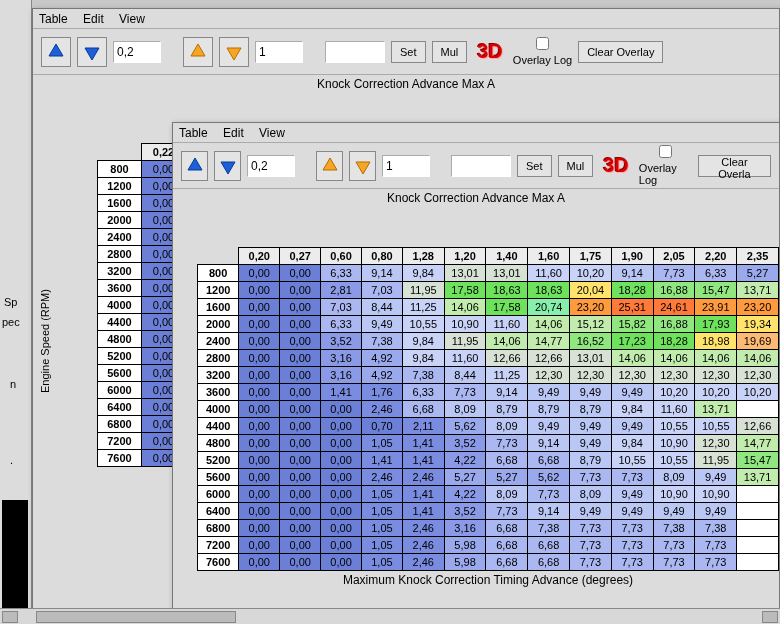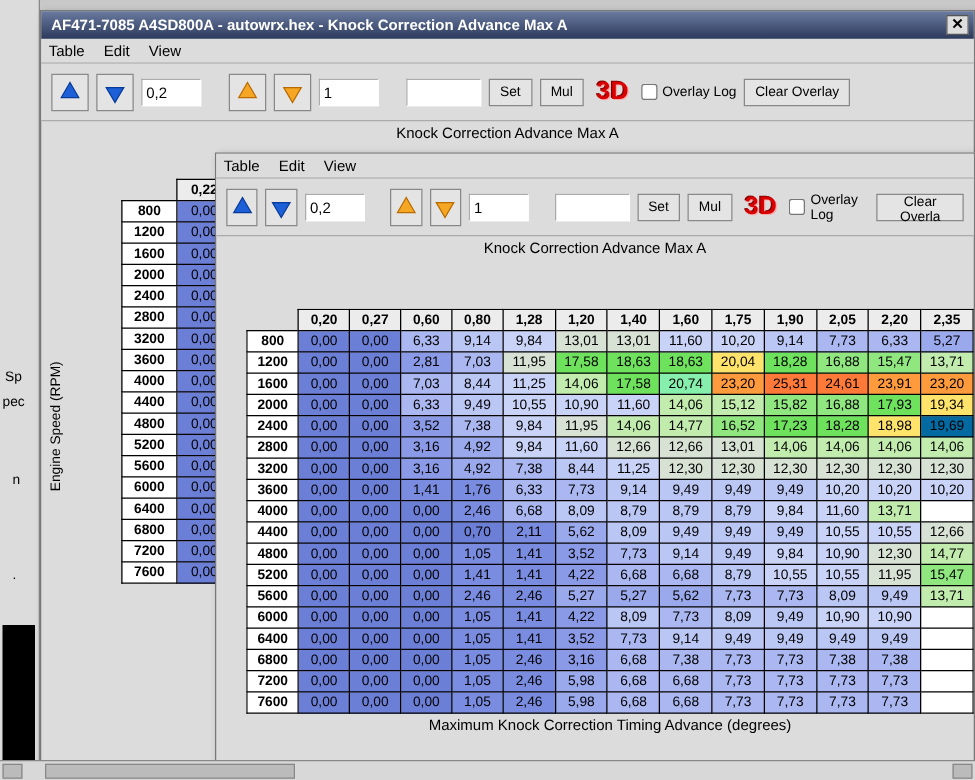--- a/index.html
+++ b/index.html
@@ -16,21 +16,21 @@
   .menubar { height: 20px; line-height:20px; padding-left:6px; background:#dcdcdc; border-bottom:1px solid #aaa; font-size:12px; }
   .menubar span { margin-right:12px; cursor:pointer; }
 
   .toolbar { height: 46px; padding: 6px 8px; display:flex; align-items:center; gap:6px; background:#dcdcdc; border-bottom:1px solid #aaa; }
   .arrowbtn { width:30px; height:30px; border:1px solid #888; background:#e4e4e4; display:flex; align-items:center; justify-content:center; cursor:pointer; }
   .arrowbtn svg { width:20px; height:20px; }
   .numbox { width:48px; height:22px; border:1px inset #fff; background:#fff; padding:0 3px; font-size:12px; }
   .numbox2 { width:60px; height:22px; border:1px inset #fff; background:#fff; padding:0 3px; font-size:12px; }
   .smbtn { height:22px; padding:0 8px; border:1px solid #888; background:#e4e4e4; cursor:pointer; font-size:11px; }
   .threeD { font-family: Impact, sans-serif; font-size:20px; font-weight:bold; color:#d80000; text-shadow:1px 1px 0 #faa, -1px -1px 0 #800; cursor:pointer; padding:0 4px; }
-  .chk { display:flex; align-items:center; gap:4px; font-size:11px; }
+  .chk { display:flex; align-items:center; gap:4px; font-size:11px;flex-direction:column; }
 
   .caption { text-align:center; font-size:12px; padding:2px 0; }
   .axis-y-label { position:absolute; writing-mode:vertical-lr; transform:rotate(180deg); font-size:11px; }
 
   .grid { border-collapse:collapse; table-layout:fixed; }
   .grid td, .grid th { border:1px solid #000; width:44px; height:17px; text-align:center; font-size:11px; font-weight:normal; padding:0; }
   .grid th.rowh { background:#fff; font-weight:bold; }
   .grid th.colh { background:#ececec; font-weight:bold; }
   .grid th.blank { border:none; background:transparent; }
 
@@ -52,24 +52,20 @@
 
 <div class="leftstrip">
   <span class="fragment" style="left:4px; top:296px">Sp</span>
   <span class="fragment" style="left:2px; top:316px">pec</span>
   <span class="fragment" style="left:10px; top:378px">n</span>
   <span class="fragment" style="left:10px; top:454px">.</span>
   <div class="blk"></div>
 </div>
 
 <div class="window w1">
-  <div class="titlebar">
-    <span>AF471-7085 A4SD800A - autowrx.hex - Knock Correction Advance Max A</span>
-    <div class="closebtn">✕</div>
-  </div>
   <div class="menubar">
     <span>Table</span>
     <span>Edit</span>
     <span>View</span>
   </div>
   <div class="toolbar">
     <div class="arrowbtn">
         <svg viewBox="0 0 20 20">
           <polygon points="10,2 17,14 3,14" fill="#1d5fd6" stroke="#083a9a"></polygon>
         </svg>
@@ -341,21 +337,21 @@
             <td style="background: rgb(138, 154, 230);">3,52</td>
             <td style="background: rgb(170, 183, 240);">7,38</td>
             <td style="background: rgb(201, 211, 247);">9,84</td>
             <td style="background: rgb(215, 225, 212);">11,95</td>
             <td style="background: rgb(193, 236, 173);">14,06</td>
             <td style="background: rgb(193, 236, 173);">14,77</td>
             <td style="background: rgb(144, 231, 127);">16,52</td>
             <td style="background: rgb(111, 226, 93);">17,23</td>
             <td style="background: rgb(111, 226, 93);">18,28</td>
             <td style="background: rgb(255, 227, 107);">18,98</td>
-            <td style="background: #0369a1;">19,69</td>
+            <td style="background: #fdba74;">19,69</td>
           </tr>
           <tr>
             <th class="rowh">2800</th>
             <td style="background: rgb(108, 127, 214);">0,00</td>
             <td style="background: rgb(108, 127, 214);">0,00</td>
             <td style="background: rgb(138, 154, 230);">3,16</td>
             <td style="background: rgb(154, 169, 236);">4,92</td>
             <td style="background: rgb(201, 211, 247);">9,84</td>
             <td style="background: rgb(201, 211, 247);">11,60</td>
             <td style="background: rgb(215, 225, 212);">12,66</td>

